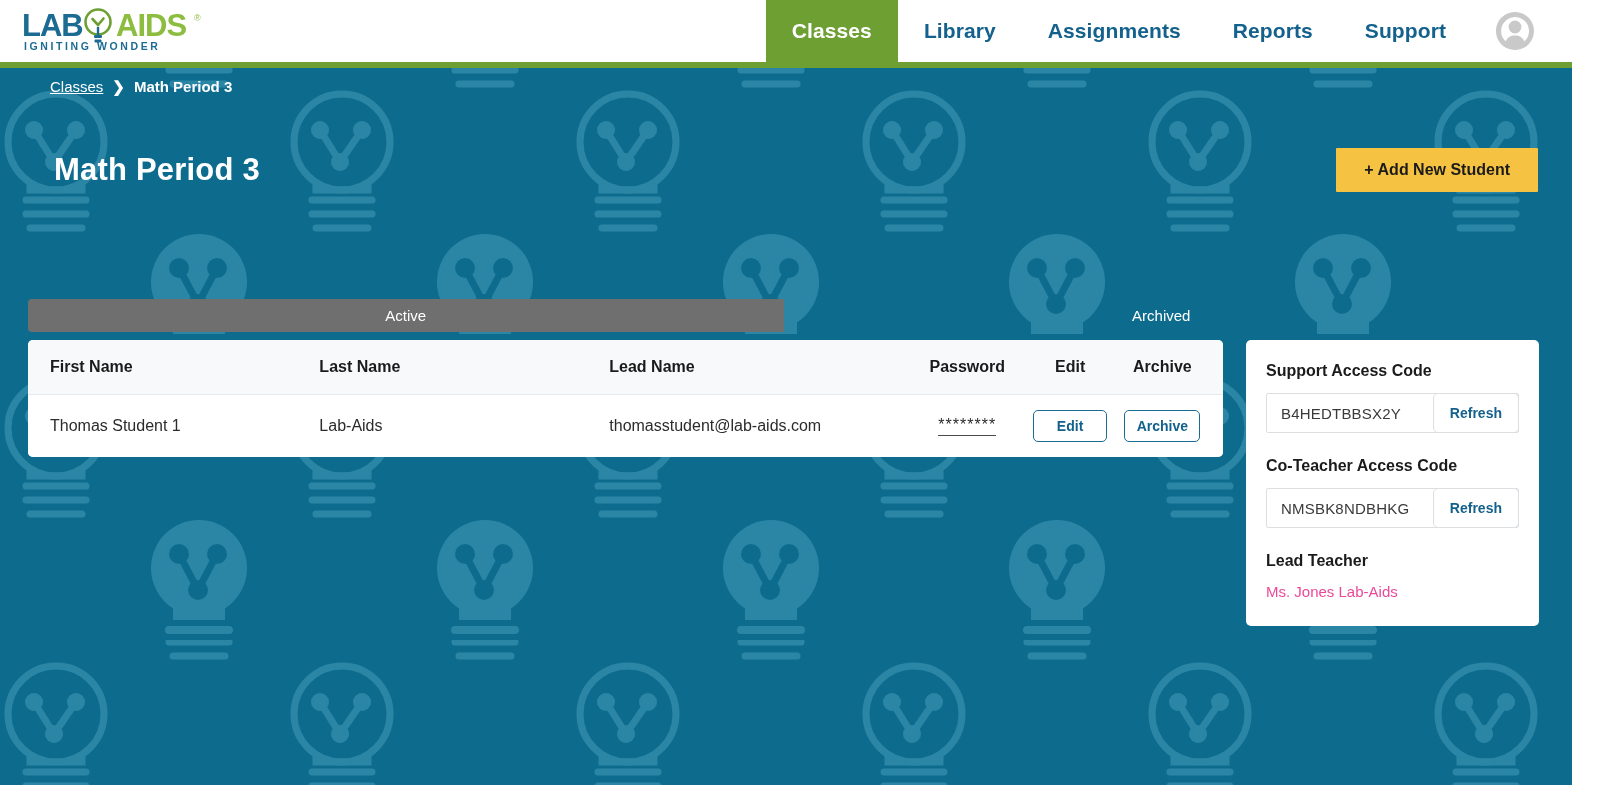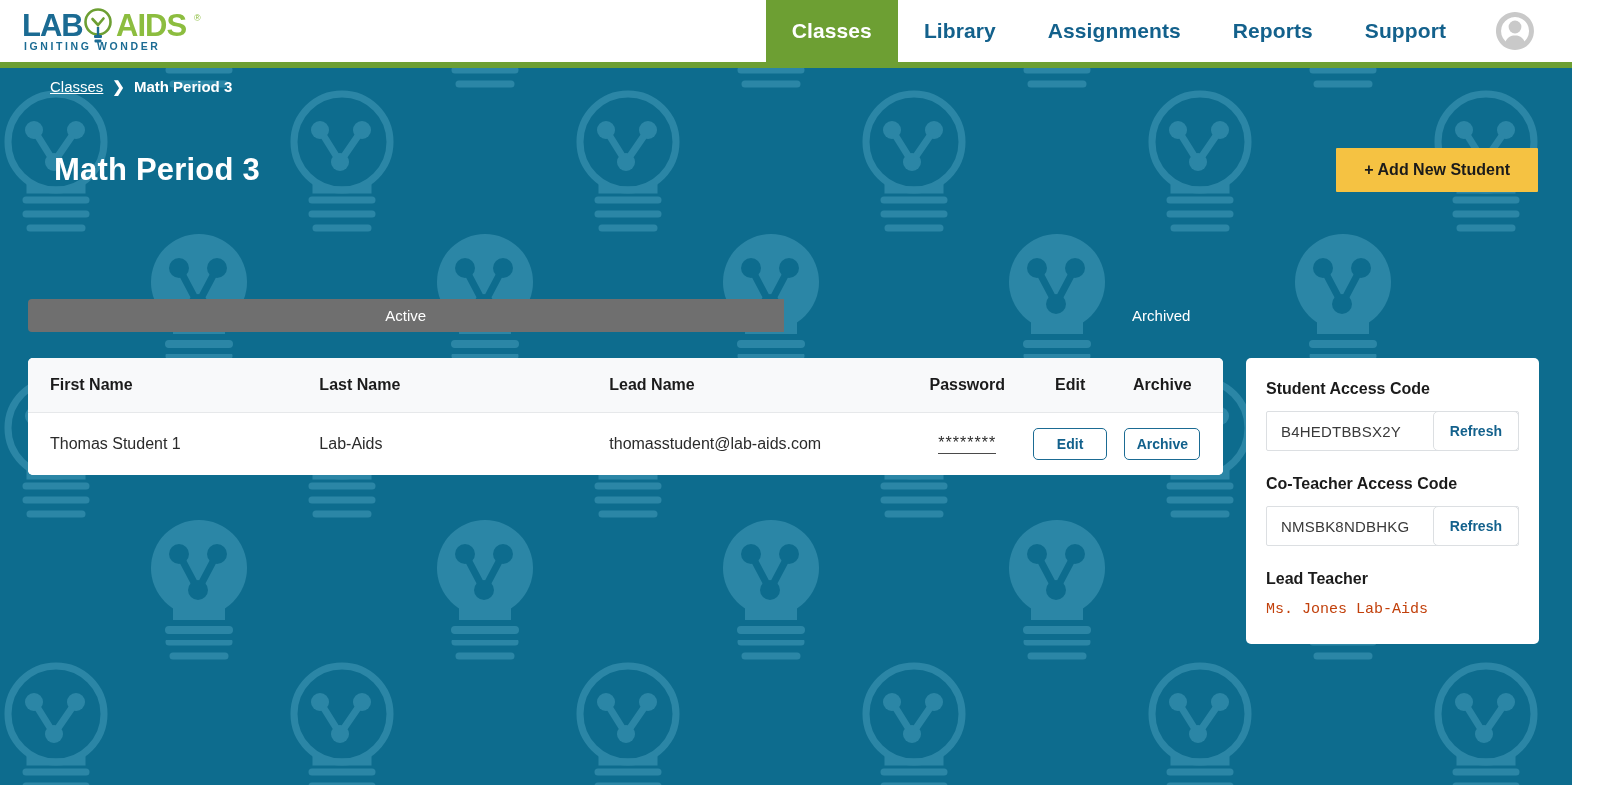--- a/index.html
+++ b/index.html
@@ -142,21 +142,21 @@
     font-size: 15px;
     color: #ffffff;
     cursor: pointer;
     user-select: none;
   }
   .tab.selected { background: #6f6f6f; }
 
   
   .content {
     position: absolute;
-    top: 358px; left: 28px;
+    top: 340px; left: 28px;
     width: 1511px;
     display: flex;
     align-items: flex-start;
     gap: 23px;
     z-index: 3;
   }
 
   .table-card {
     width: 1195px;
     background: #ffffff;
@@ -257,23 +257,22 @@
     color: #13618c;
     font-size: 14px;
     font-weight: bold;
     font-family: "Liberation Sans", sans-serif;
     padding: 8px 16px;
     margin: -1px -1px -1px 0;
     cursor: pointer;
   }
   .lead-name {
     font-size: 15px;
-    color: #c2410c;
+    color: #ec4899;
     margin-top: 12px;
-    font-family: Liberation Mono, monospace;
   }
 </style>
 </head>
 <body>
 
 <div class="app">
 
   <div class="backdrop">
     <svg xmlns="http://www.w3.org/2000/svg" viewBox="0 0 1604 717" preserveAspectRatio="xMidYMid slice" aria-hidden="true">
       <defs>
@@ -384,21 +383,21 @@
             </td>
             <td class="col-arch">
               <button class="btn-outline wide">Archive</button>
             </td>
           </tr>
         </tbody>
       </table>
     </div>
 
     <div class="side-card">
-      <h2 class="side-h">Student Access Code</h2>
+      <h2 class="side-h">Support Access Code</h2>
       <div class="code-group">
         <div class="code-value">B4HEDTBBSX2Y</div>
         <button class="refresh-btn">Refresh</button>
       </div>
 
       <h2 class="side-h spaced">Co-Teacher Access Code</h2>
       <div class="code-group">
         <div class="code-value">NMSBK8NDBHKG</div>
         <button class="refresh-btn">Refresh</button>
       </div>

